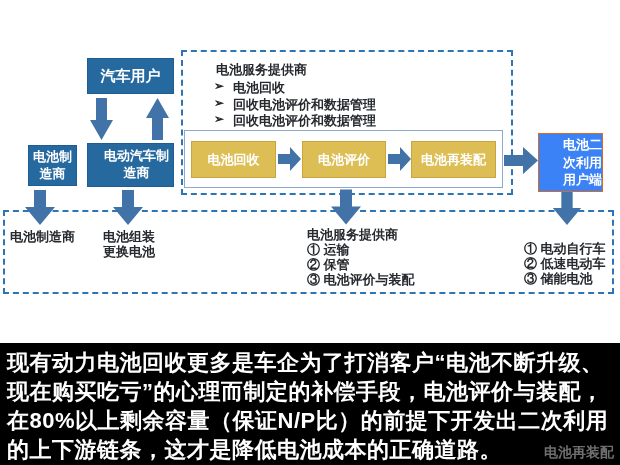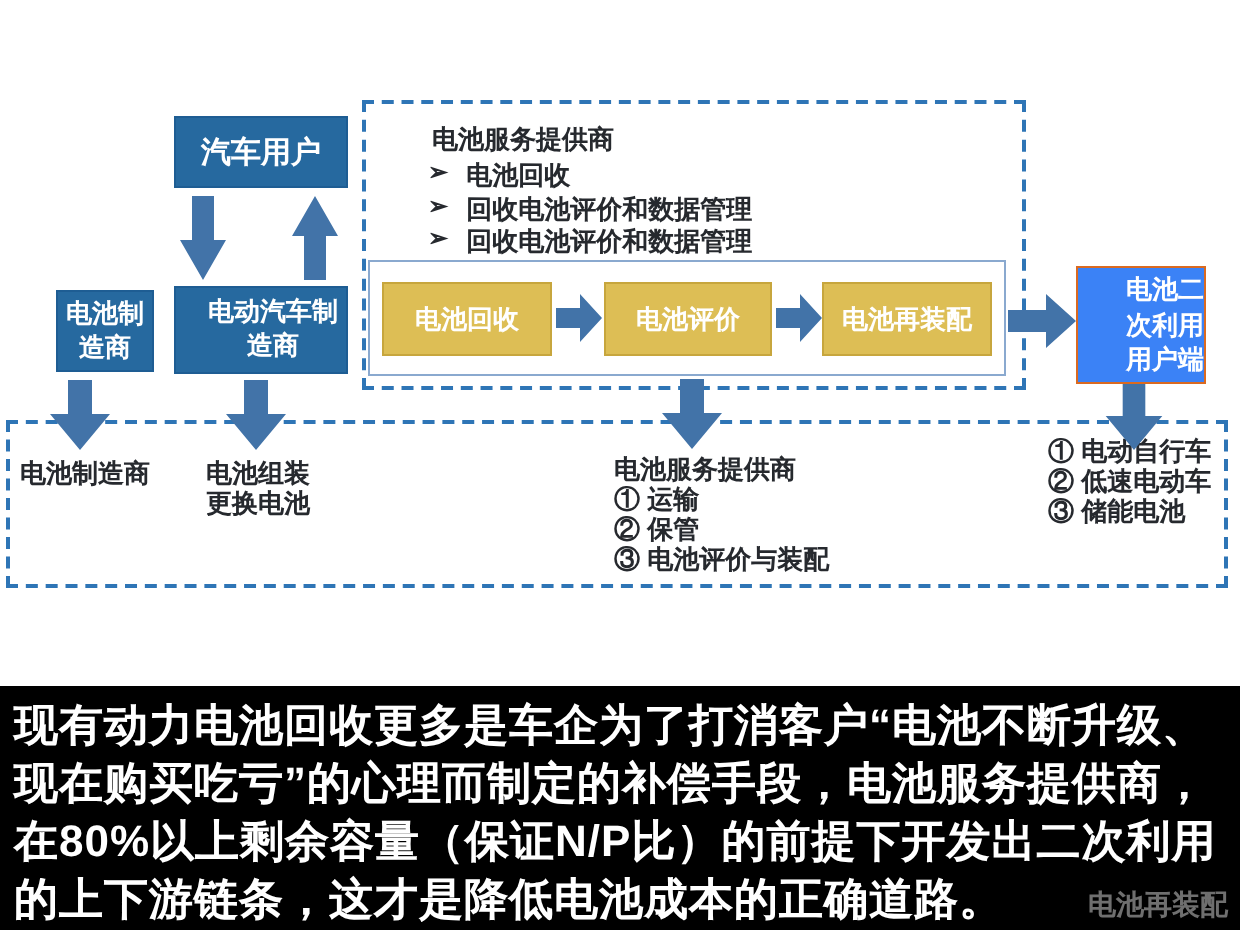--- a/index.html
+++ b/index.html
@@ -51,21 +51,21 @@
   #arrow-to-secondary{left:504px;top:147px;width:34px;height:27px;}
   #arrow-down-battery-maker{left:25px;top:190px;width:30px;height:35px;}
   #arrow-down-ev-maker{left:113px;top:190px;width:30px;height:35px;}
   #arrow-down-service{left:331px;top:189px;width:30px;height:36px;}
   #arrow-down-secondary{left:552px;top:192px;width:30px;height:33px;}
   
   .bt{position:absolute;color:#26292e;font-weight:700;font-size:13px;line-height:15px;white-space:pre-line;z-index:2;}
   #bt-battery-maker{left:10px;top:229px;}
   #bt-assembly{left:103px;top:229px;text-align:right;}
   #bt-service{left:307px;top:227px;}
-  #bt-uses{left:524px;top:218px;}
+  #bt-uses{left:524px;top:241px;}
   
   #caption{
     position:absolute;left:0;top:343px;width:620px;height:122px;background:#000;
     color:#fff;z-index:5;box-sizing:border-box;padding:5px 0 8px 7px;
   }
   .cap-line{font-size:22px;font-weight:700;line-height:29px;white-space:nowrap;letter-spacing:0.5px;}
   #watermark{
     position:absolute;right:6px;bottom:3px;font-size:14px;font-weight:700;color:#6f6f6f;z-index:6;
   }
 </style>
@@ -142,19 +142,19 @@
   <div class="bt" id="bt-service">电池服务提供商
 ① 运输
 ② 保管
 ③ 电池评价与装配</div>
   <div class="bt" id="bt-uses">① 电动自行车
 ② 低速电动车
 ③ 储能电池</div>
 
   <div id="caption">
     <div class="cap-line">现有动力电池回收更多是车企为了打消客户“电池不断升级、</div>
-    <div class="cap-line">现在购买吃亏”的心理而制定的补偿手段，电池服务提供商，</div>
+    <div class="cap-line">现在购买吃亏”的心理而制定的补偿手段，电池评价与装配，</div>
     <div class="cap-line">在80%以上剩余容量（保证N/P比）的前提下开发出二次利用</div>
     <div class="cap-line">的上下游链条，这才是降低电池成本的正确道路。</div>
   </div>
   <div id="watermark">电池再装配</div>
 
 </div>
 
 </body></html>

